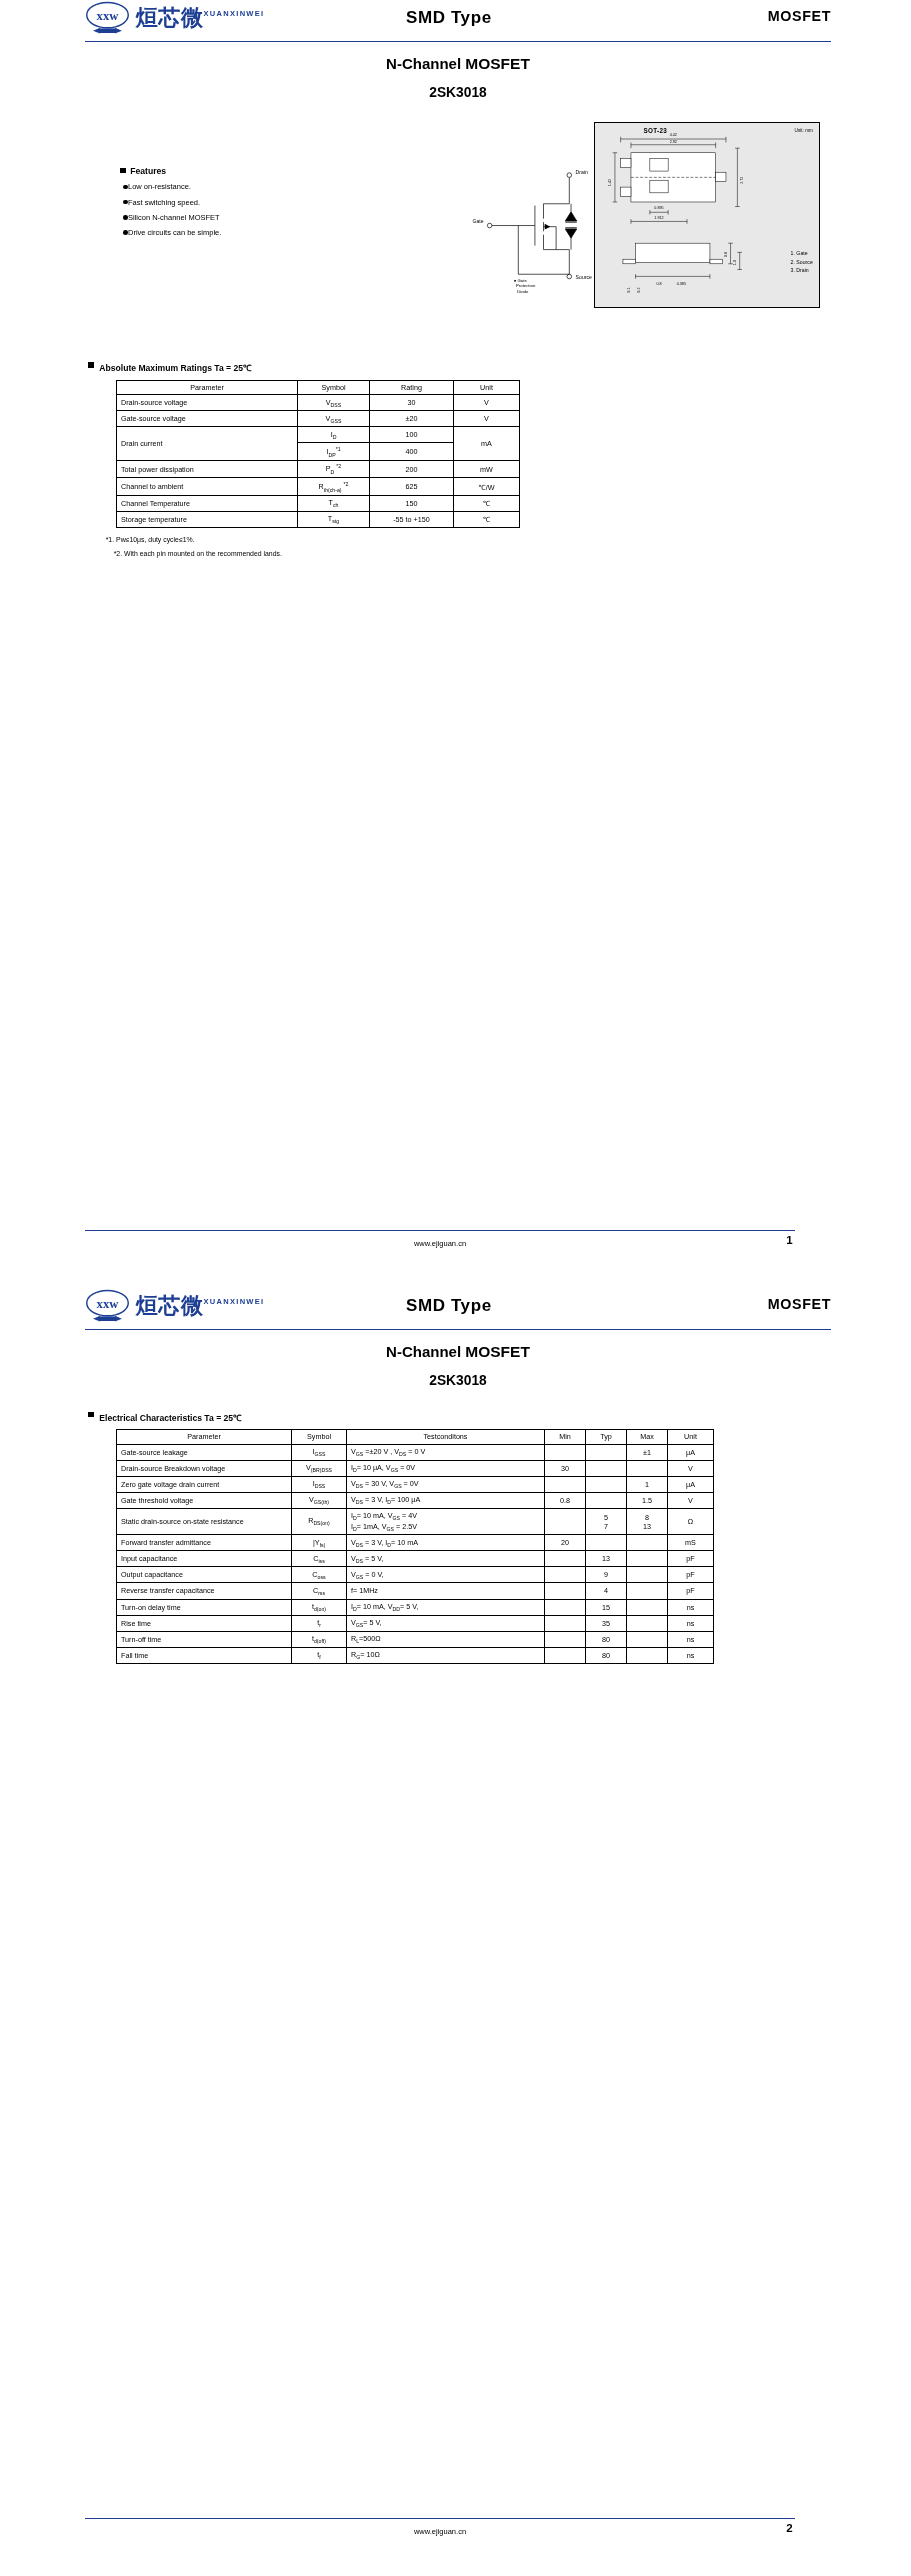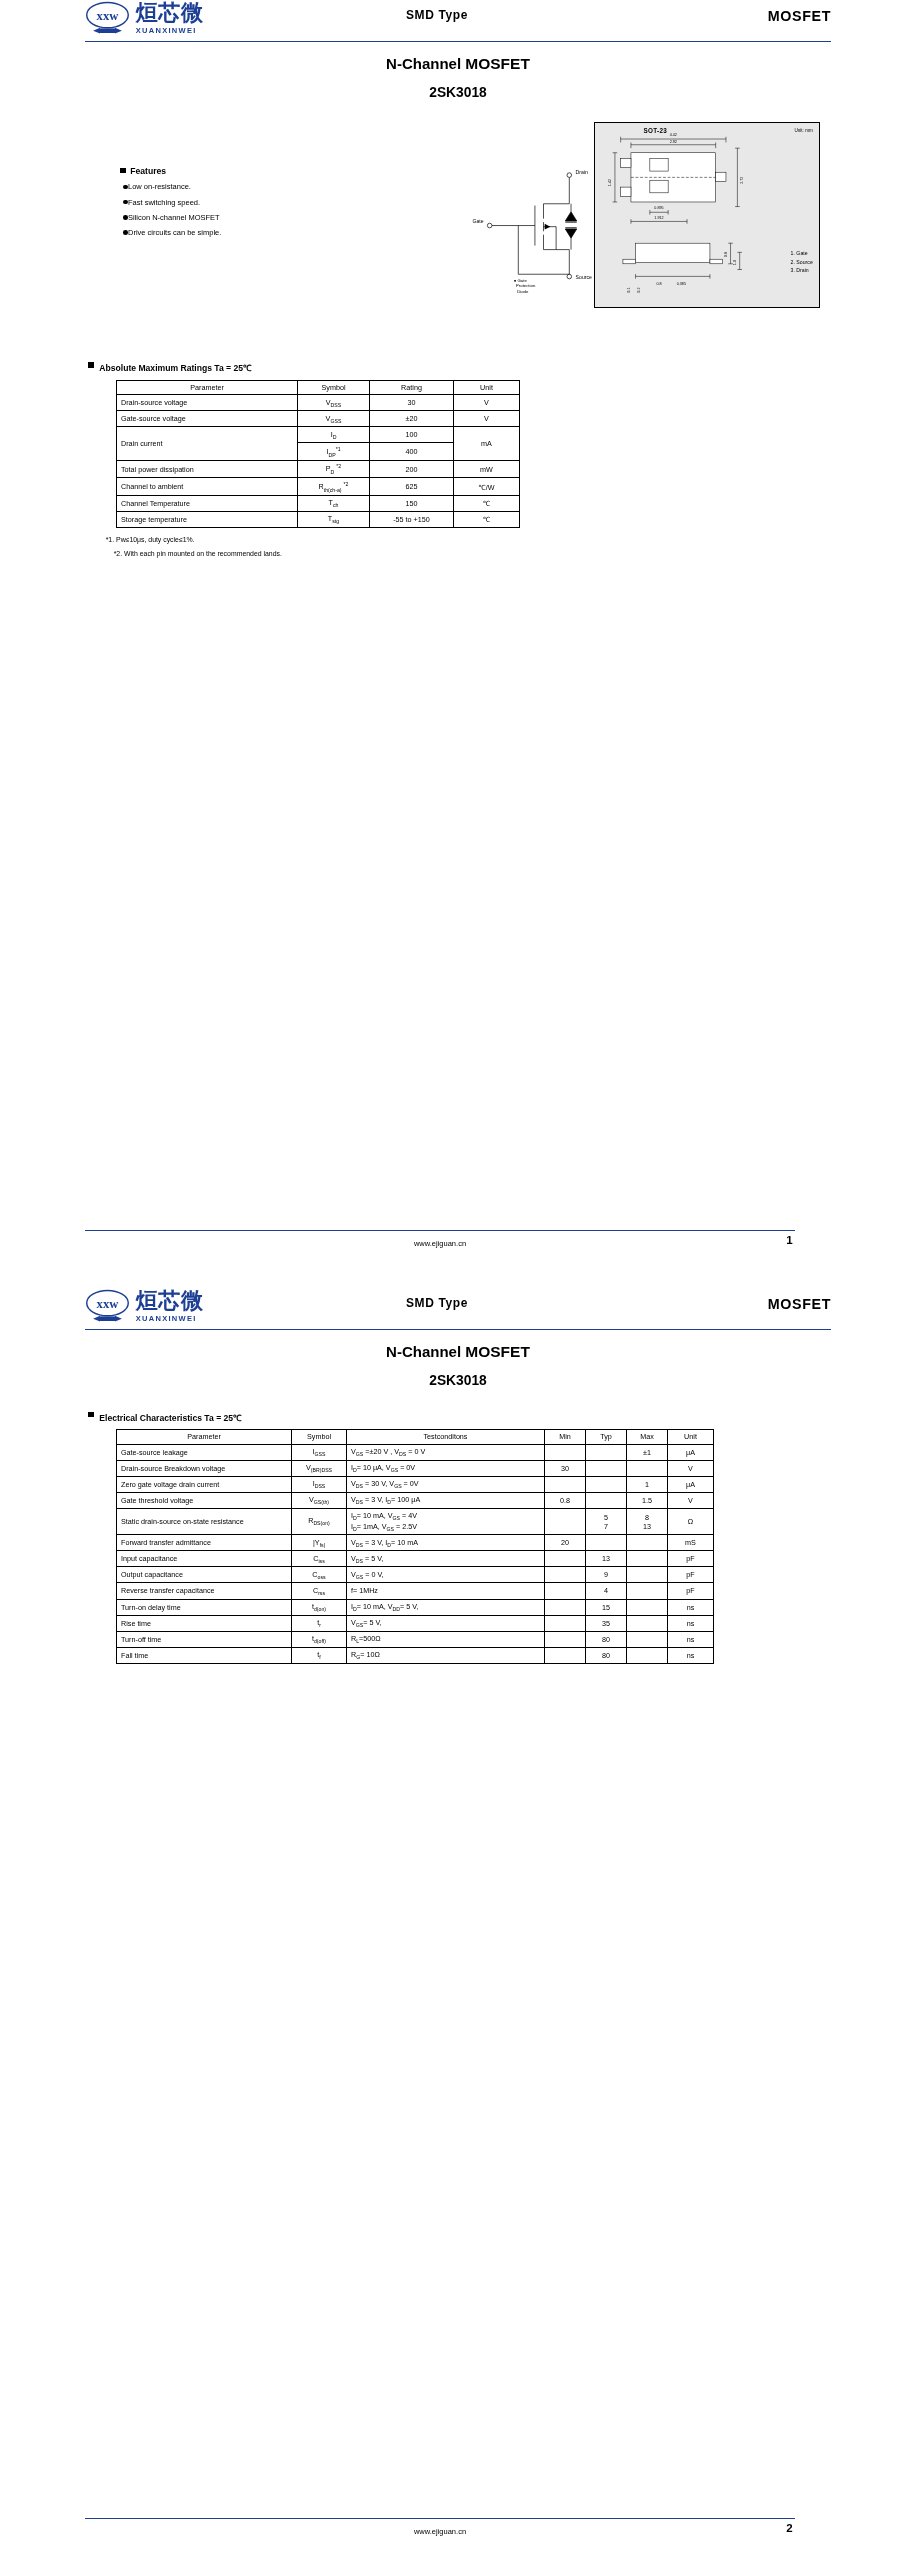--- a/index.html
+++ b/index.html
@@ -41,42 +41,42 @@
     gap: 5.7px;
   }
   .logo-mark {
     width: 45px;
     height: 36px;
     position: relative;
   }
   .logo-mark svg { display: block; }
   .logo-text {
     display: flex;
-    flex-direction: column;
+    flex-direction: row;
     line-height: 1;
   }
   .logo-cn {
     font-family: "DejaVu Sans", sans-serif;
     font-size: 22px;
     font-weight: bold;
     color: #1c3f94;
     letter-spacing: 0.6px;
   }
   .logo-en {
     font-size: 7.5px;
     font-weight: bold;
     color: #1c3f94;
     letter-spacing: 1.3px;
     margin-top: 3.4px;
   }
   .hdr-center {
     position: absolute;
     left: 321px;
     top: 8px;
-    font-size: 12px;
+    font-size: 17px;
     font-weight: bold;
     letter-spacing: 0.6px;
   }
   .hdr-right {
     position: absolute;
     right: 0;
     top: 8px;
     font-size: 14.3px;
     font-weight: bold;
     letter-spacing: 0.6px;

